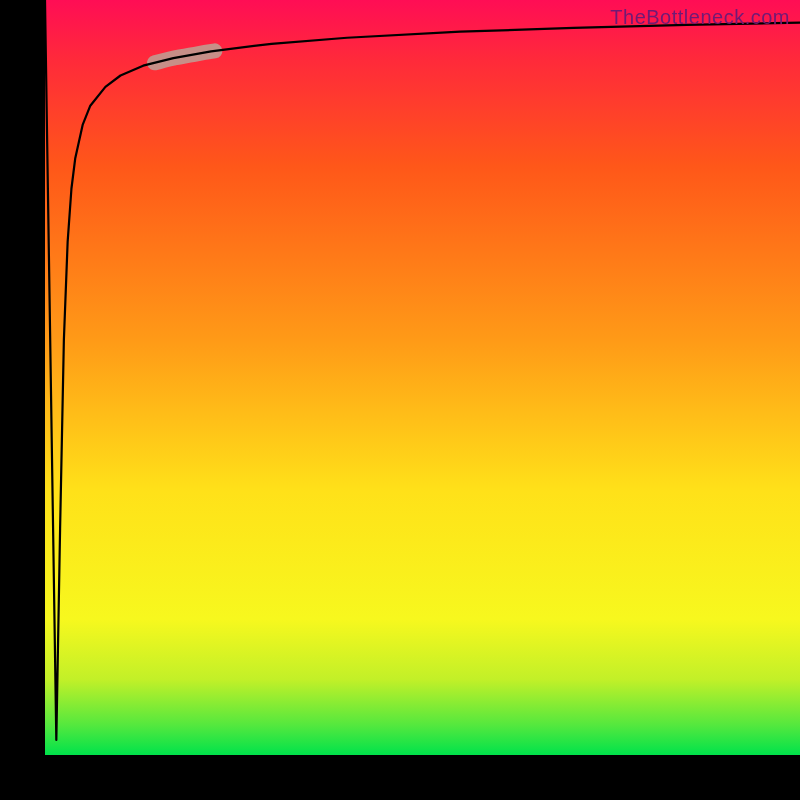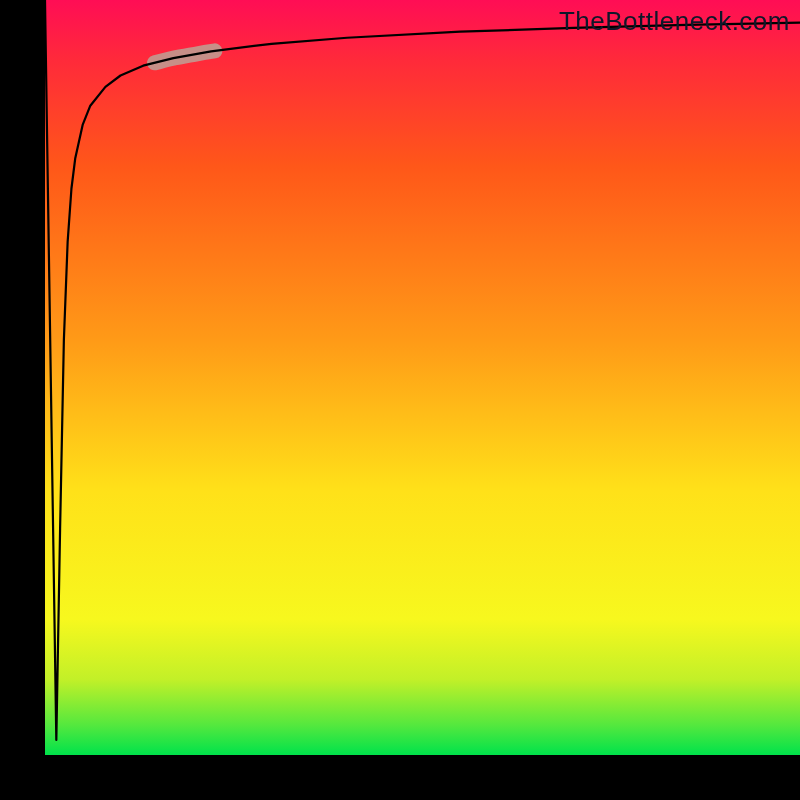--- a/index.html
+++ b/index.html
@@ -38,22 +38,22 @@
     top: 0;
     width: 755px;
     height: 755px;
     
     background: #ff1a55;
   }
   .watermark {
     position: absolute;
     top: 6px;
     right: 10px;
-    color: #0f172a;
-    font-size: 26px;
+    color: #701a75;
+    font-size: 20px;
     font-weight: 400;
     letter-spacing: 0.5px;
     user-select: none;
   }
   svg { display: block; }
 </style>
 </head>
 <body>
 
 <div class="stage">

